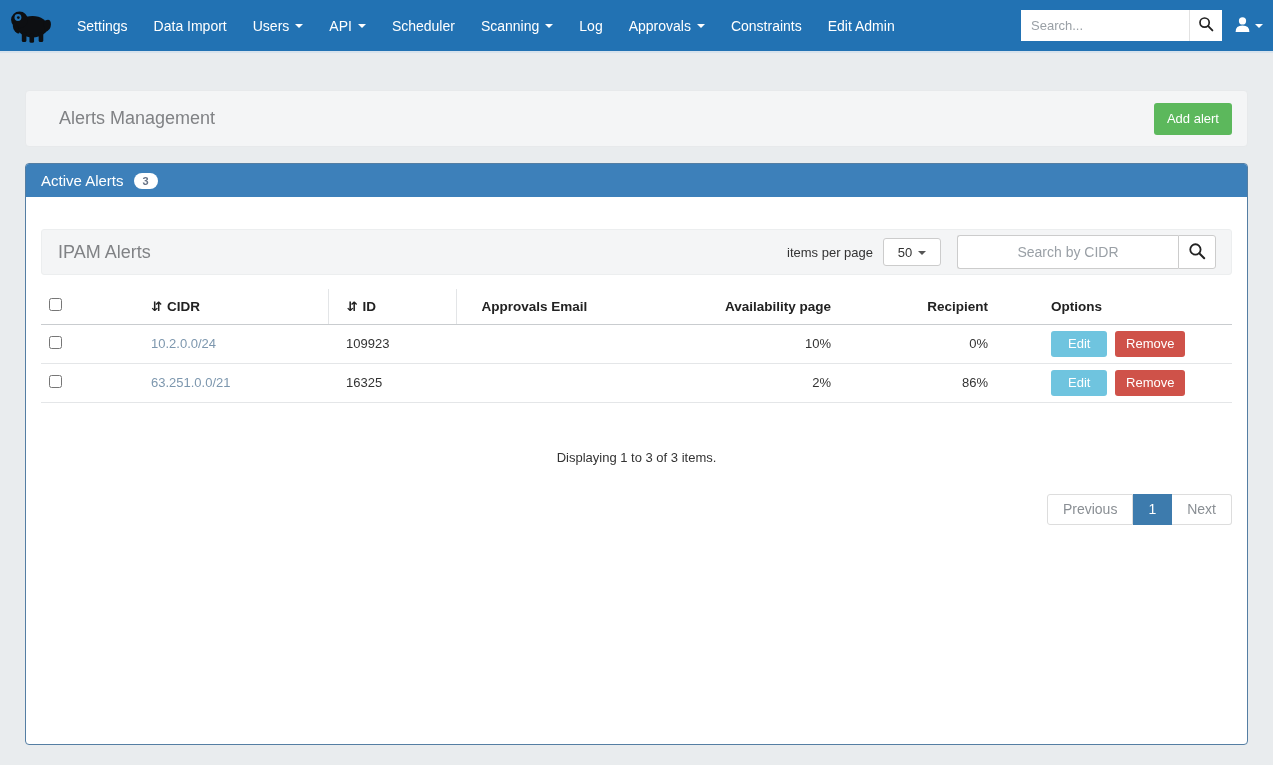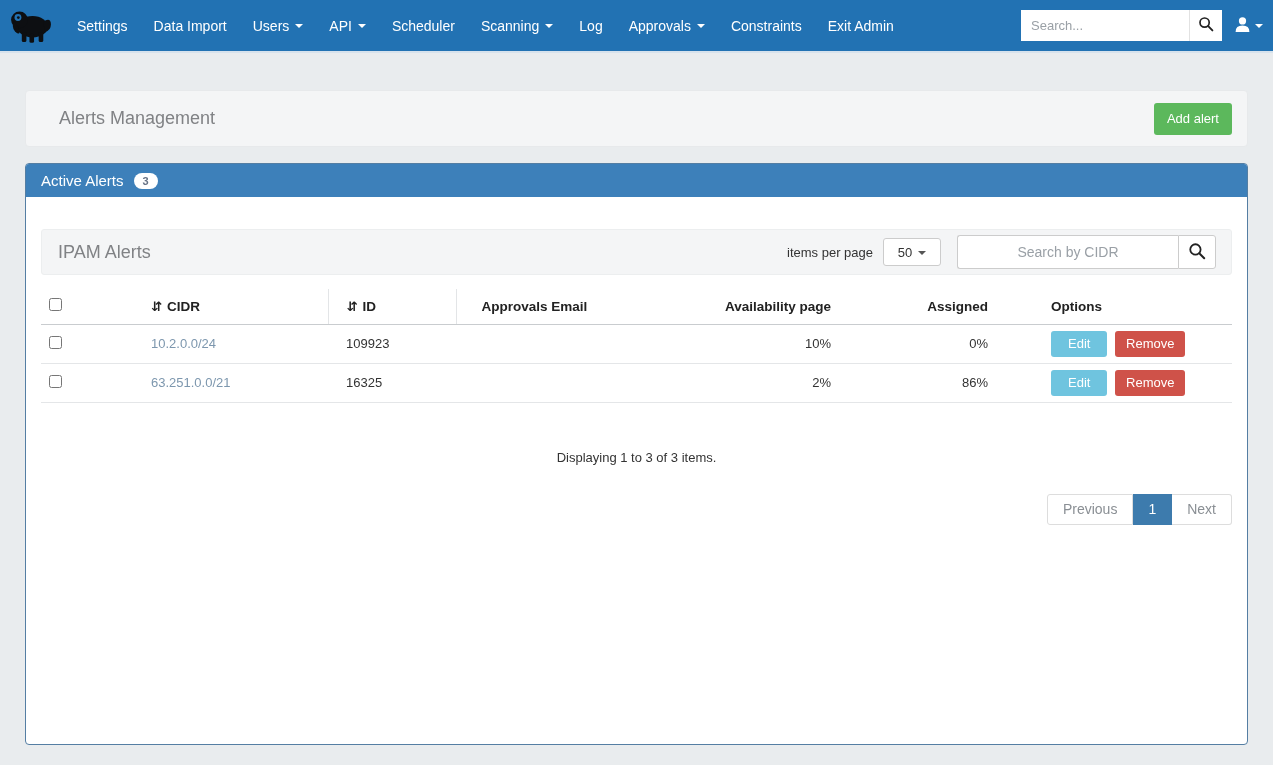--- a/index.html
+++ b/index.html
@@ -186,21 +186,21 @@
         <span>Log</span>
       </a>
     <a class="nav-item">
         <span>Approvals</span>
         <span class="caret"></span>
       </a>
     <a class="nav-item">
         <span>Constraints</span>
       </a>
     <a class="nav-item">
-        <span>Exit Admin</span>
+        <span>Edit Admin</span>
       </a>
   </div>
 
   <div class="nav-right">
     <div class="nav-search">
       <input type="text" placeholder="Search..." style="">
       <button>
         <span>
           <svg width="16" height="16" viewBox="0 0 16 16">
             <circle cx="6.6" cy="6.6" r="4.6" fill="none" stroke="#222" stroke-width="1.7"></circle>
@@ -263,21 +263,21 @@
           <tr>
             <th class="c0"><input type="checkbox" style=""></th>
             <th class="c1 sortable">
               <span class="sort-icon">⇵</span><span>CIDR</span>
             </th>
             <th class="c2 sortable">
               <span class="sort-icon">⇵</span><span>ID</span>
             </th>
             <th class="c3">Approvals Email</th>
             <th class="c4">Availability page</th>
-            <th class="c5">Assigned</th>
+            <th class="c5">Recipient</th>
             <th class="c6">Options</th>
           </tr>
         </thead>
         <tbody>
           <tr>
             <td class="c0"><input type="checkbox" style=""></td>
             <td class="c1"><a class="cidr-link">10.2.0.0/24</a></td>
             <td class="c2">109923</td>
             <td class="c3"></td>
             <td class="c4">10%</td>

